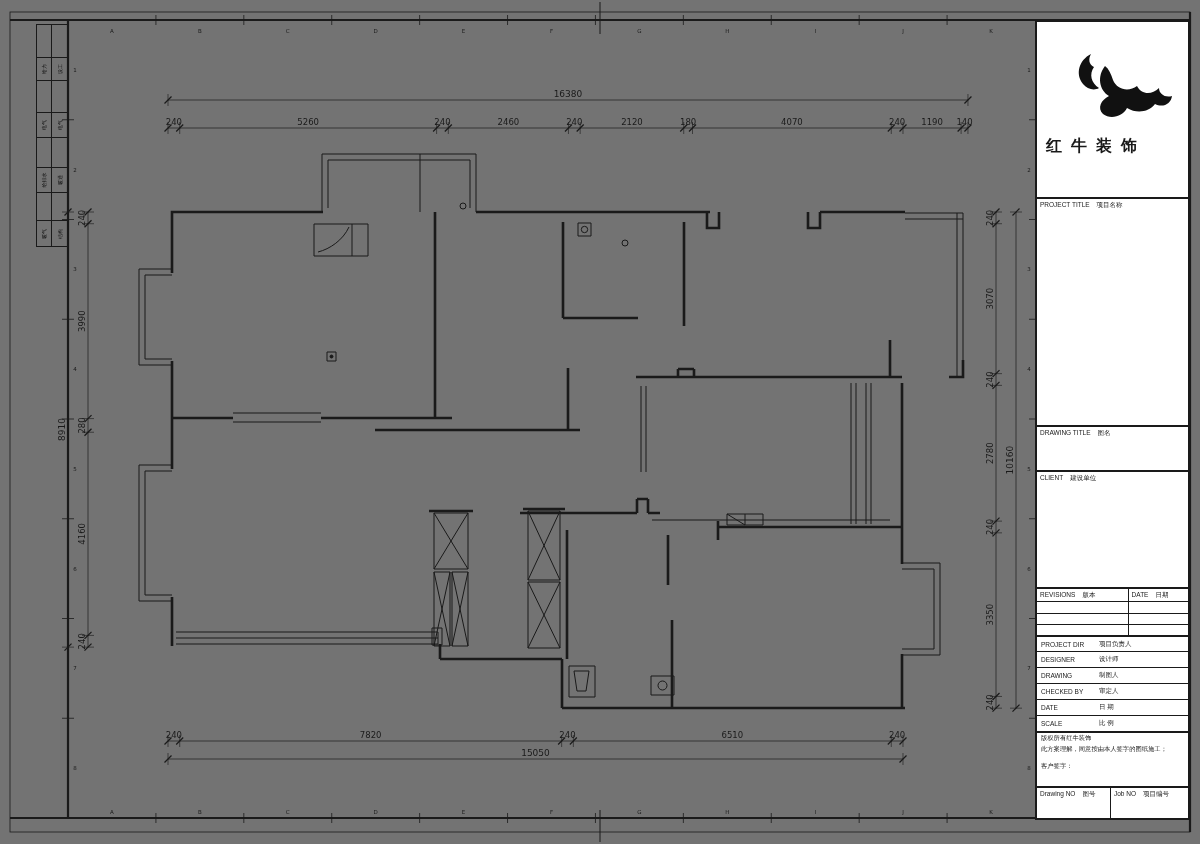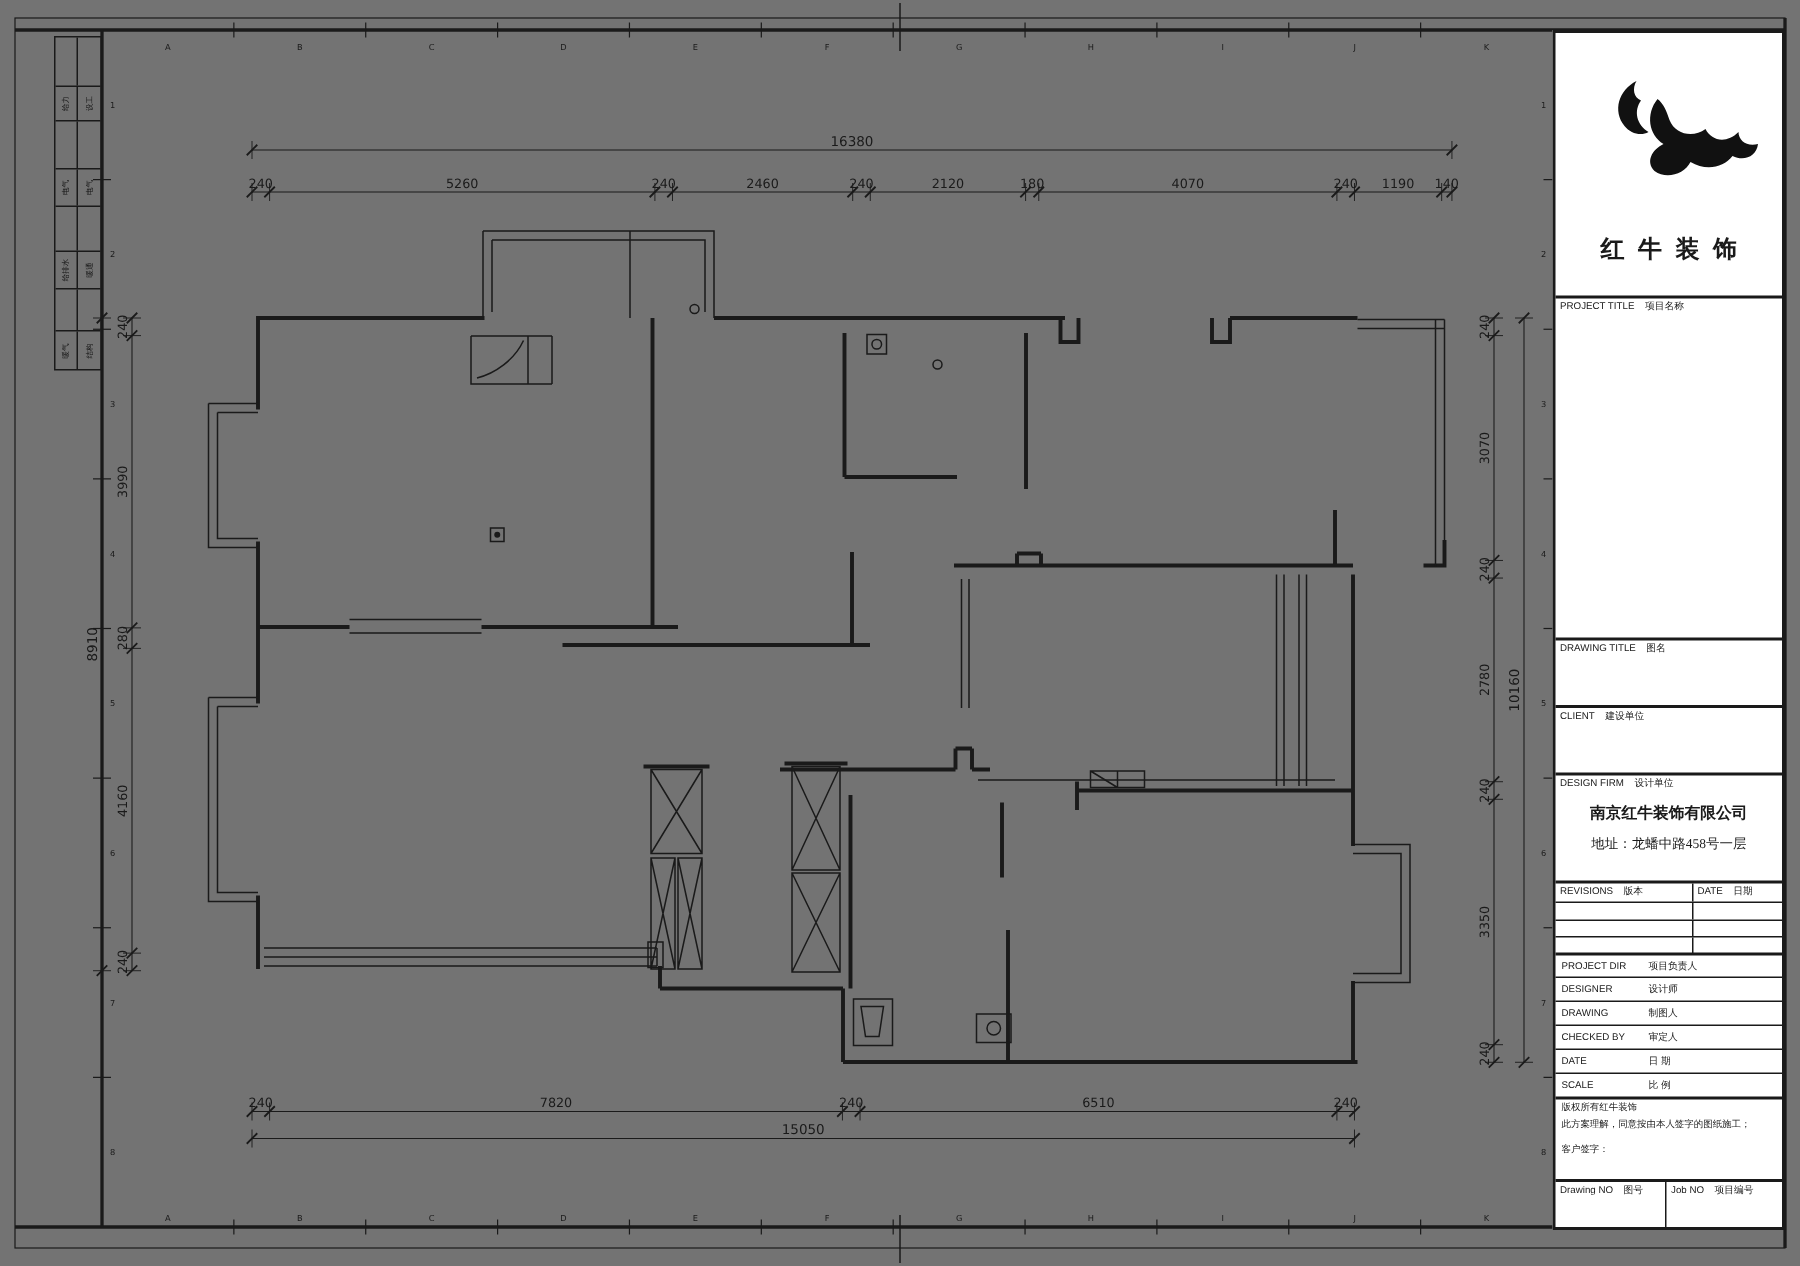--- a/index.html
+++ b/index.html
@@ -8,22 +8,22 @@
   #plan-svg{position:absolute;left:0;top:0;}
 
   
   #titleblock{position:absolute;left:1035px;top:20px;width:155px;height:800px;
               border:2px solid #1a1a1a;background:#fff;box-sizing:border-box;}
   .tb-sec{position:absolute;left:0;width:100%;box-sizing:border-box;border-top:2px solid #1a1a1a;}
   .lbl{font-size:6.5px;line-height:1.3;padding:2px 3px;white-space:nowrap;}
   .lbl .cn{margin-left:7px;}
   #tb-logo{position:absolute;top:0;left:0;width:100%;height:175px;}
   #tb-logo svg{display:block;margin:18px auto 0 auto;}
-  .brand{text-align:center;font-family:"Liberation Serif", serif;font-size:16px;
-         letter-spacing:9px;margin-top:24px;font-weight:bold;white-space:nowrap;padding-left:9px;box-sizing:border-box;}
+  .brand{font-family:"Liberation Serif", serif;font-size:16px;
+         letter-spacing:9px;margin-top:4px;font-weight:bold;white-space:nowrap;padding-left:9px;box-sizing:border-box;}
   #sec-project{top:175px;height:228px;}
   #sec-drawing{top:403px;height:45px;}
   #sec-client{top:448px;height:45px;}
   #sec-firm{top:493px;height:72px;}
   .firm-company{text-align:center;font-size:10.5px;font-weight:bold;margin-top:6px;
                 font-family:"Liberation Serif", serif;white-space:nowrap;}
   .firm-address{text-align:center;font-size:9px;margin-top:7px;font-family:"Liberation Serif", serif;white-space:nowrap;}
   #sec-rev{top:565px;height:48px;}
   .rev-head{display:flex;border-bottom:1px solid #1a1a1a;}
   .rev-head .c1{width:60%;box-sizing:border-box;}
@@ -384,25 +384,20 @@
     </div>
 
     <div class="tb-sec" id="sec-drawing">
       <div class="lbl"><span>DRAWING TITLE</span><span class="cn">图名</span></div>
     </div>
 
     <div class="tb-sec" id="sec-client">
       <div class="lbl"><span>CLIENT</span><span class="cn">建设单位</span></div>
     </div>
 
-    <div class="tb-sec" id="sec-firm">
-      <div class="lbl"><span>DESIGN FIRM</span><span class="cn">设计单位</span></div>
-      <div class="firm-company">南京红牛装饰有限公司</div>
-      <div class="firm-address">地址：龙蟠中路458号一层</div>
-    </div>
 
     <div class="tb-sec" id="sec-rev">
       <div class="rev-head">
         <div class="c1 lbl"><span>REVISIONS</span><span class="cn">版本</span></div>
         <div class="c2 lbl"><span>DATE</span><span class="cn">日期</span></div>
       </div>
       <div class="rev-row">
           <div class="vdiv"></div>
         </div>
       <div class="rev-row">

